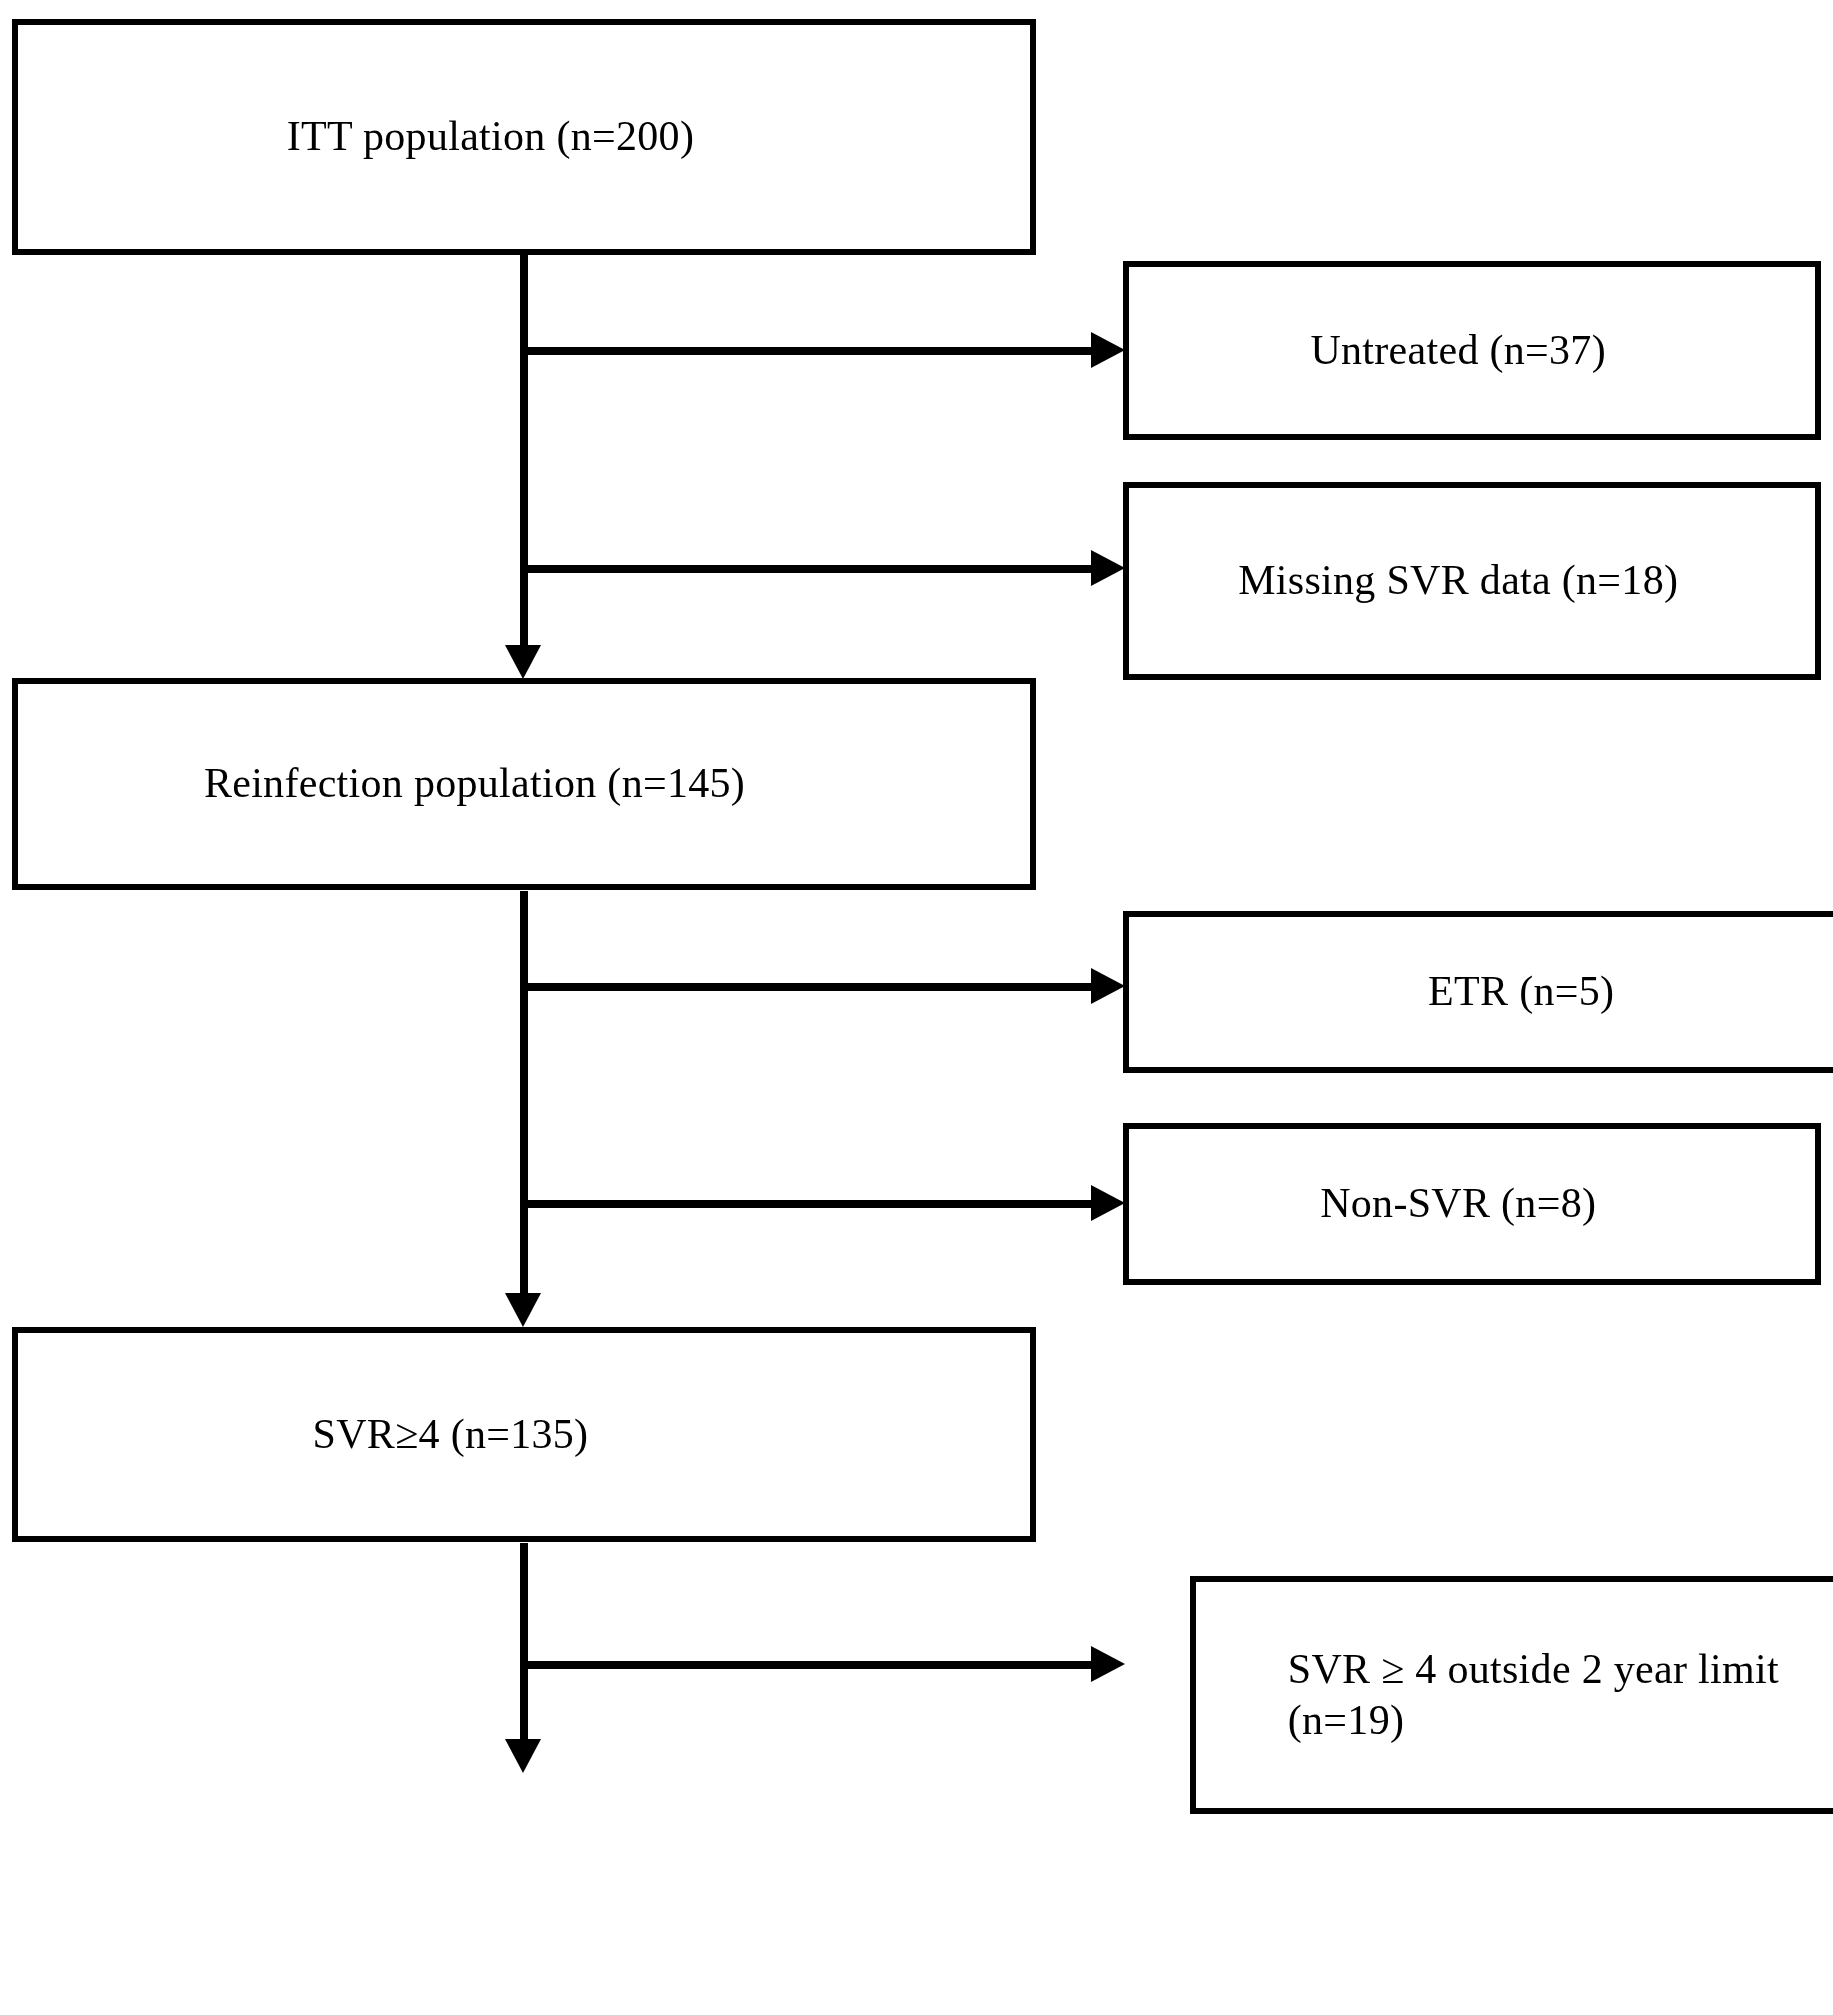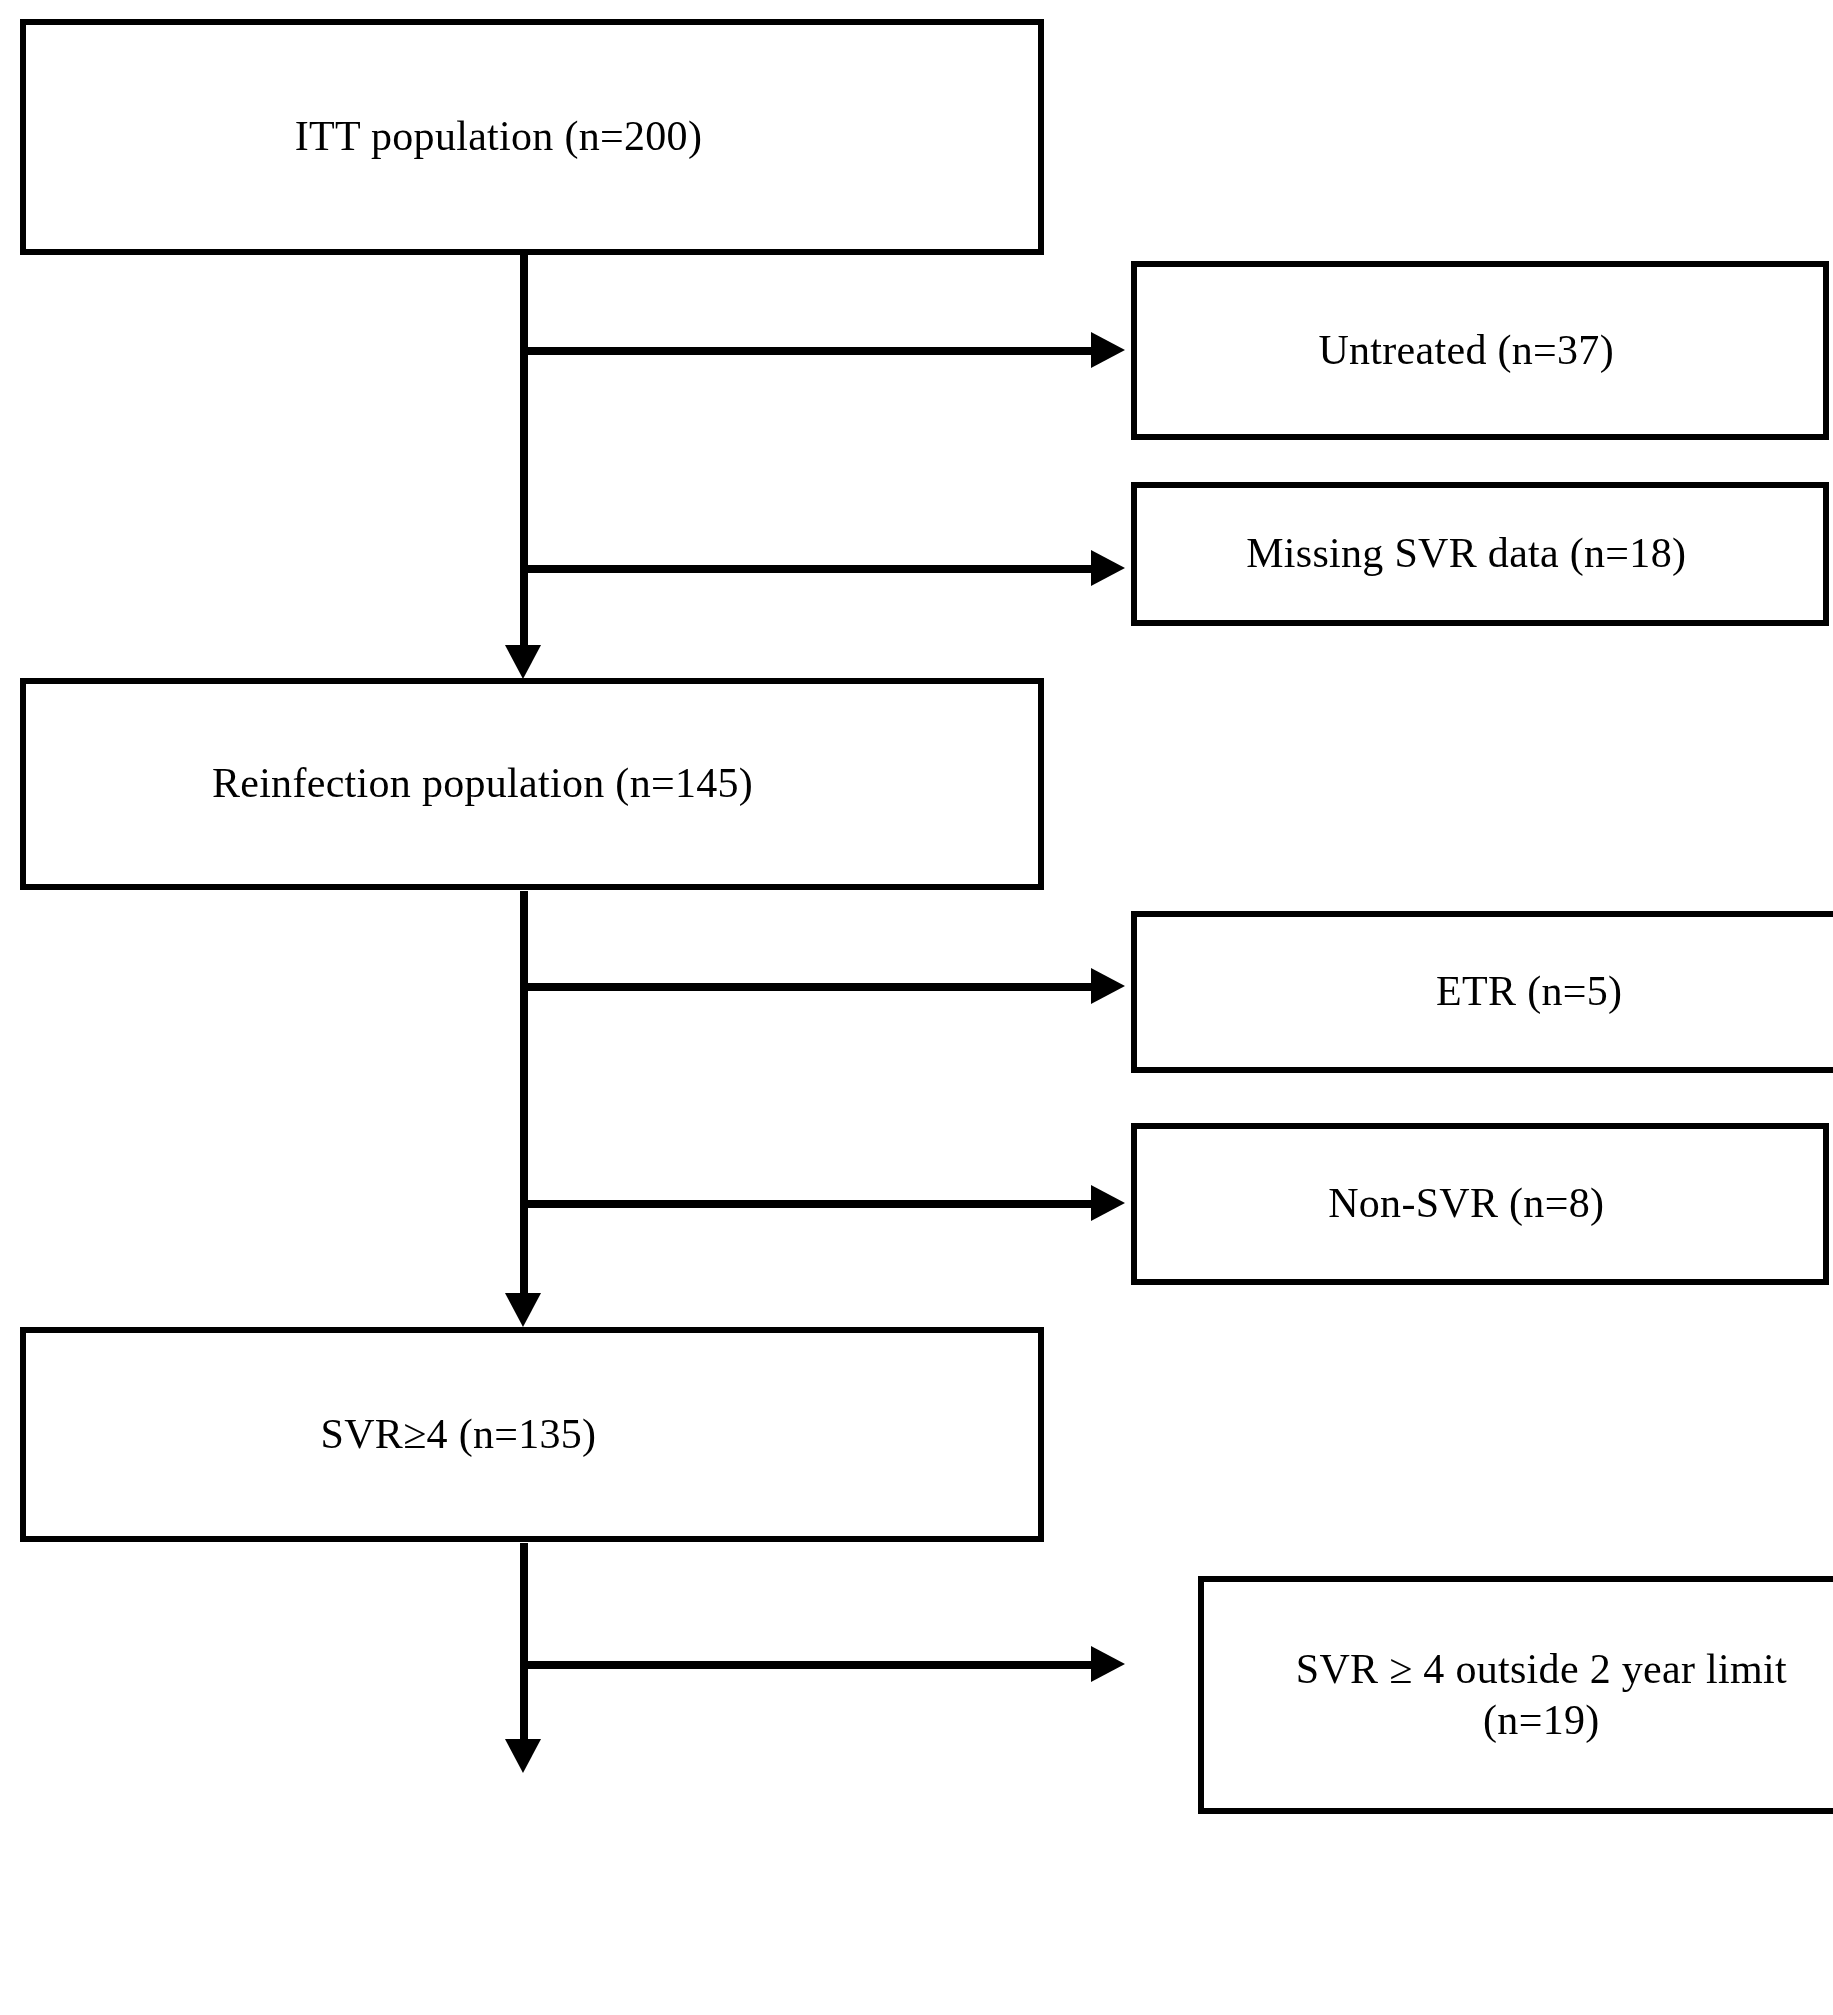--- a/index.html
+++ b/index.html
@@ -17,22 +17,20 @@
     overflow: hidden;
   }
   .node {
     position: absolute;
     box-sizing: border-box;
     background: #ffffff;
     border: 6.3px solid #000000;
     display: flex;
     align-items: center;
     justify-content: center;
-    text-align: center;
-    margin-left: 8px;
   }
   .node .label {
     display: block;
     color: #000000;
     font-size: 42px;
     line-height: 1.22;
     letter-spacing: 0.3px;
     white-space: pre-line;
     padding: 0 13.8px;
   }
@@ -46,21 +44,21 @@
   #node-svr4        { left: 11.5px; top: 1327px; width: 1024px; height: 215px; }
   #node-svr4 .label { transform: translateX(-73px); }
 
   #node-svr4-within        { left: 11.5px; top: 1772px; width: 1024px; height: 235px; }
   #node-svr4-within .label { transform: translateX(-26px); }
 
   
   #node-untreated   { left: 1123px; top: 261px;  width: 698px; height: 179px; }
   #node-untreated .label { transform: translateX(-13.8px); }
 
-  #node-missing-svr { left: 1123px; top: 482px;  width: 698px; height: 144px; }
+  #node-missing-svr { left: 1123px; top: 482px;  width: 698px; height: 198px; }
   #node-missing-svr .label { transform: translateX(-13.8px); }
 
   #node-etr         { left: 1123px; top: 911px; width: 824px; height: 162px; }
   #node-etr .label  { transform: translateX(-13.8px); }
 
   #node-nonsvr      { left: 1123px; top: 1123px; width: 698px; height: 162px; }
   #node-nonsvr .label { transform: translateX(-13.8px); }
 
   #node-outside     { left: 1190px; top: 1576px; width: 698px; height: 238px; }
   #node-outside .label { transform: translateX(-5.7px); }

